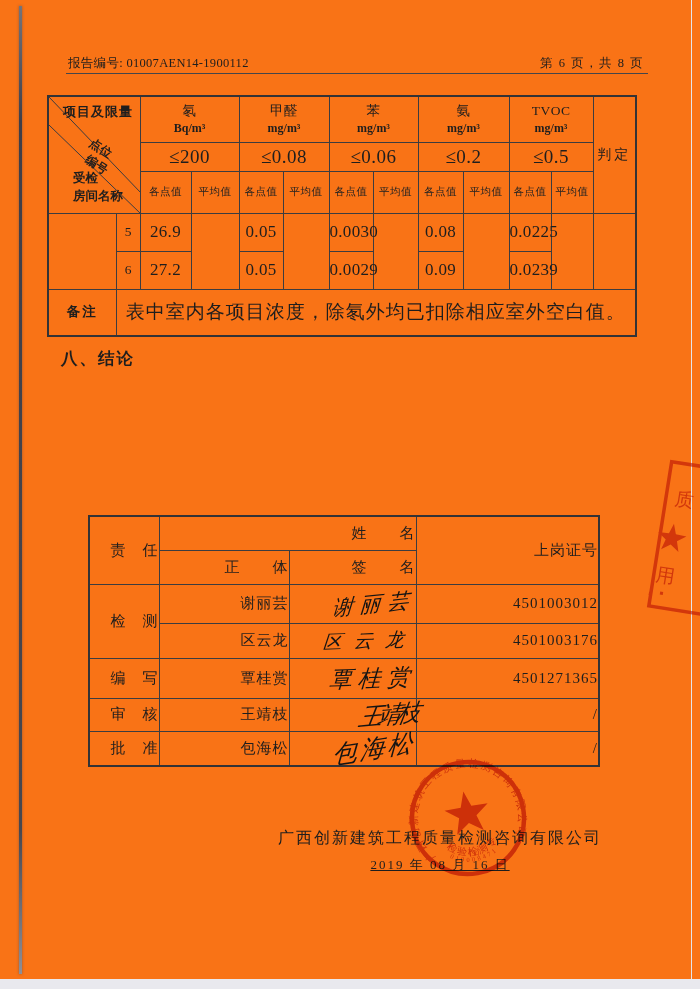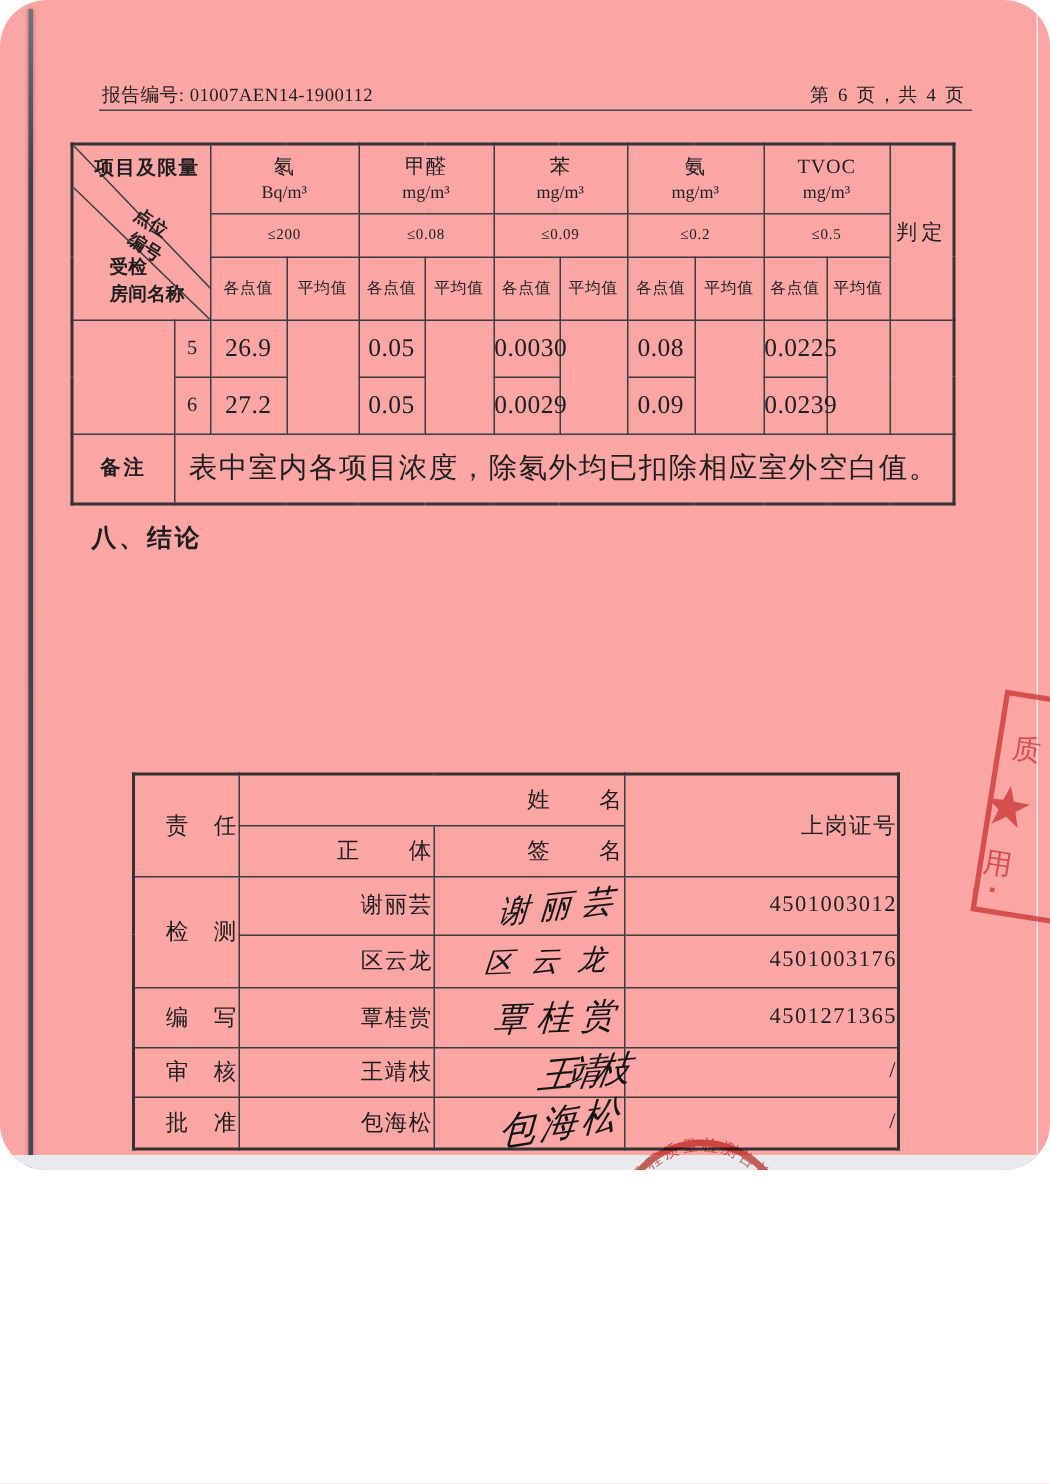--- a/index.html
+++ b/index.html
@@ -1,20 +1,19 @@
 <!DOCTYPE html>
 <html><head>
 <meta charset="utf-8">
 <style>
   html,body { margin:0; padding:0; background:#ffffff; }
   .page {
-    position:relative; width:700px; height:780px; overflow:hidden;
-    background:#fca5a5; color:#1e1e1e;
+    position:relative; width:700px; height:989px; overflow:hidden;
+    background:#f97316; color:#1e1e1e;
     font-family:"Liberation Serif","DejaVu Serif",serif;
-    border-radius:31px;
   }
   
   .edge-left  { position:absolute; left:19px; top:6px; width:3px; height:968px;
                 background:linear-gradient(to bottom,#74747c,#3e3e48 12%,#47474f 85%,#8e8e96);
                 box-shadow:0 0 3px rgba(70,70,80,.55); }
   .edge-bottom{ position:absolute; left:0; bottom:0; width:700px; height:10px; background:#e9e9ee; }
   .edge-right { position:absolute; left:691px; top:0; width:1px; height:989px; background:#e4e4ea; }
 
   
   .report-no { position:absolute; left:68px; top:55px; font-size:12.5px; letter-spacing:.3px; }
@@ -26,22 +25,22 @@
   table { border-collapse:collapse; table-layout:fixed; }
   .main-table table { width:588px; border:2px solid #333336; }
   .main-table td { border:1px solid #3c3c40; text-align:center; vertical-align:middle; padding:0; }
   .corner-cell { position:relative; overflow:hidden;font-weight:bold; }
   .corner-cell svg { position:absolute; left:0; top:0; }
   .corner-top  { position:absolute; left:14px; top:6px;  font-size:13px; letter-spacing:1px; white-space:nowrap; }
   .corner-mid  { position:absolute; left:30px; top:42px; font-size:12px; transform:rotate(33deg); line-height:16px; white-space:nowrap; }
   .corner-mid .l2 { margin-left:11px; }
   .corner-bot  { position:absolute; left:4px; top:72px; font-size:12.5px; text-align:left; line-height:18px; white-space:nowrap;margin-left:20px; }
   .pol-name { font-size:13.5px; line-height:19px; letter-spacing:.5px; }
-  .pol-unit { font-size:12px; line-height:17px; }
-  .limit-cell { font-size:10px; letter-spacing:.5px; }
+  .pol-unit { font-size:12px; line-height:17px;font-weight:bold; }
+  .limit-cell { font-size:19px; letter-spacing:.5px; }
   .verdict-cell { font-size:14px; letter-spacing:3px; }
   .subhead-cell { font-size:10.5px; letter-spacing:.5px; color:#222; }
   .id-cell { font-size:13.5px; }
   .val-cell { font-size:17px; letter-spacing:.3px; }
   .note-label-cell { font-size:13.5px; letter-spacing:2px;font-weight:bold; }
   .note-text-cell { font-size:19px; letter-spacing:1px; }
 
   
   .sec-heading { position:absolute; left:61px; top:348px; font-size:16.5px; font-weight:600; letter-spacing:2px; }
   .conclusion-body { position:absolute; left:57px; top:377px; width:586px;
@@ -75,21 +74,21 @@
 <div class="page">
 
   <div class="edge-left"></div>
   <div class="edge-right"></div>
   <div class="edge-bottom"></div>
 
   <div class="report-no">
     <span>报告编号:</span>
     <span>01007AEN14-1900112</span>
   </div>
-  <div class="page-info">第 6 页，共 4 页</div>
+  <div class="page-info">第 6 页，共 8 页</div>
   <div class="header-rule"></div>
 
   <div class="main-table">
     <table>
       <colgroup>
         <col style="width:68px">
           <col style="width:24px">
         <col style="width:51px">
           <col style="width:48px">
         <col style="width:44px">
@@ -137,21 +136,21 @@
         </td>
         <td colspan="2">
           <div class="pol-name">TVOC</div>
           <div class="pol-unit">mg/m³</div>
         </td>
         <td class="verdict-cell" rowspan="3">判定</td>
       </tr>
       <tr style="height:29px">
         <td class="limit-cell" colspan="2">≤200</td>
         <td class="limit-cell" colspan="2">≤0.08</td>
-        <td class="limit-cell" colspan="2">≤0.09</td>
+        <td class="limit-cell" colspan="2">≤0.06</td>
         <td class="limit-cell" colspan="2">≤0.2</td>
         <td class="limit-cell" colspan="2">≤0.5</td>
       </tr>
       <tr style="height:42px">
         <td class="subhead-cell">各点值</td>
         <td class="subhead-cell">平均值</td>
         <td class="subhead-cell">各点值</td>
         <td class="subhead-cell">平均值</td>
         <td class="subhead-cell">各点值</td>
         <td class="subhead-cell">平均值</td>

